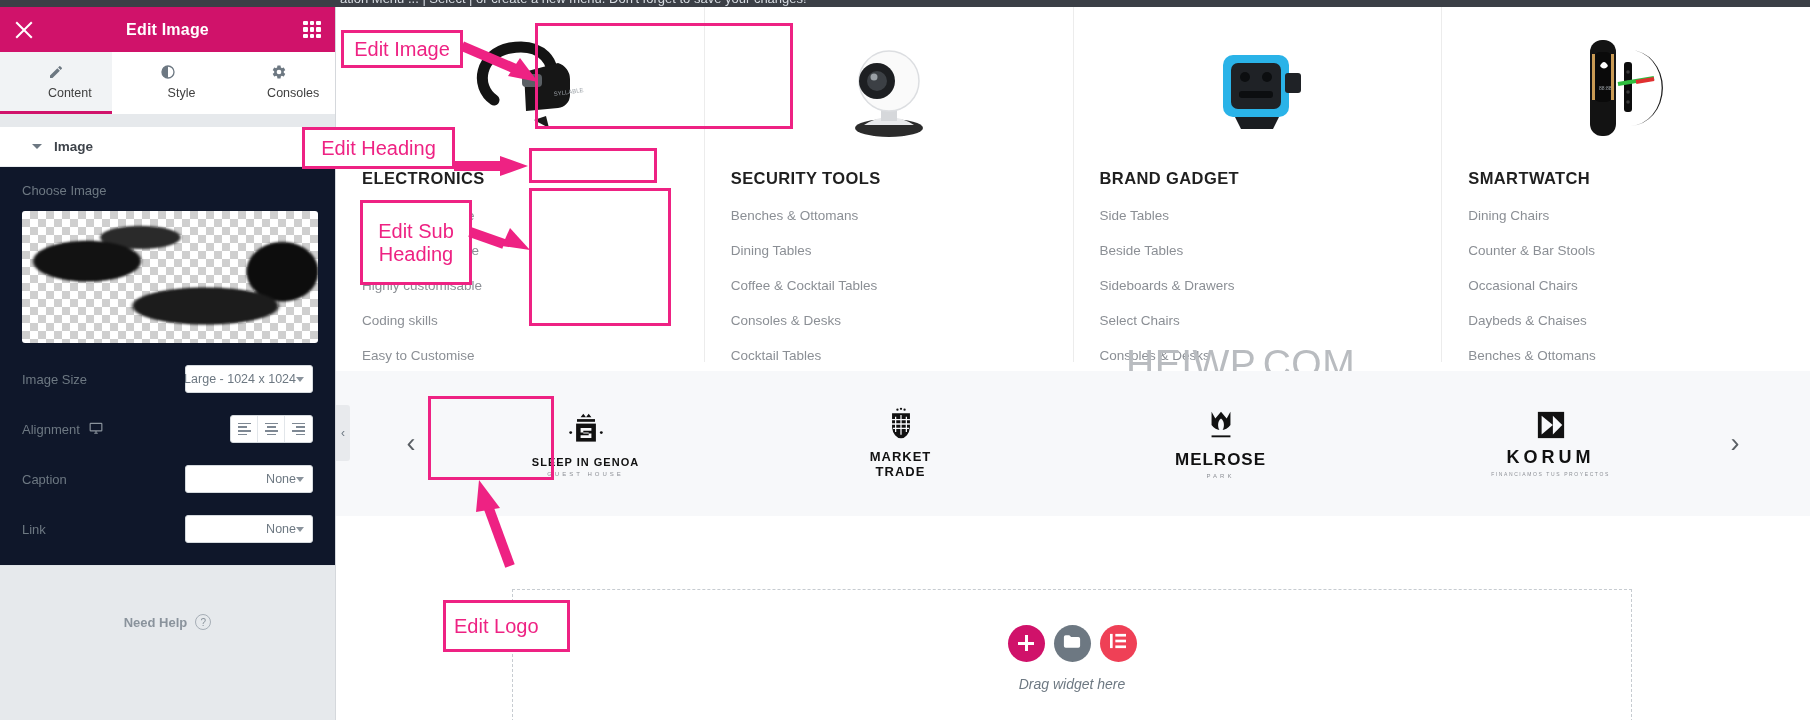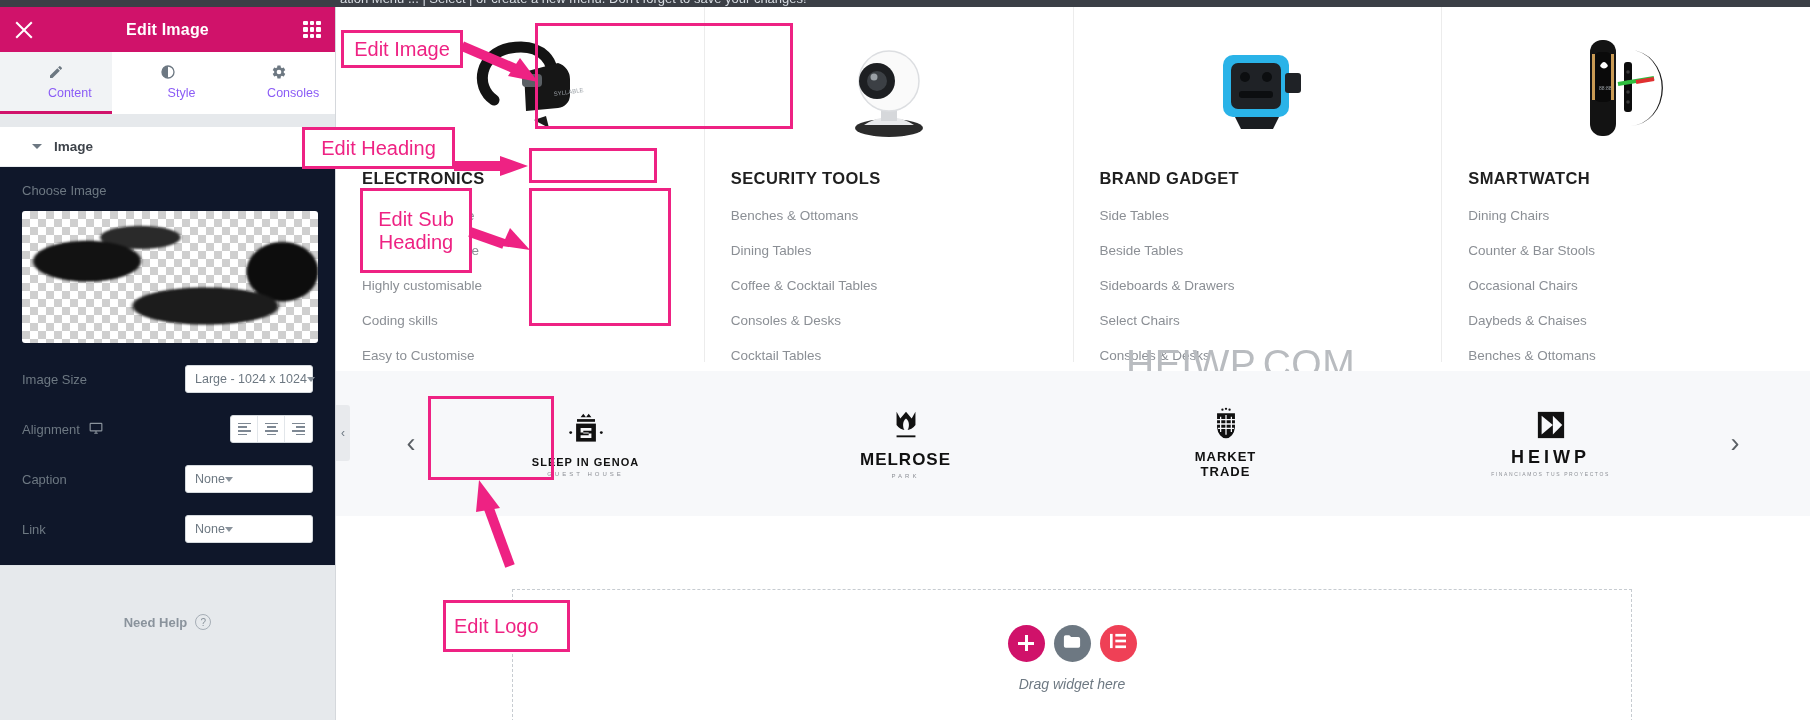--- a/index.html
+++ b/index.html
@@ -49,21 +49,21 @@
     gap: 2px; cursor: pointer;
   }
   .icon-grid i { background: #fff; display:block; border-radius:1px; }
 
   .tabs { display: flex; height: 62px; background: #fff; }
   .tab {
     flex: 1; display: flex; flex-direction: column; align-items: center;
     justify-content: center; gap: 5px; cursor: pointer;
     border-bottom: 3px solid transparent; position: relative;
   }
-  .tab .tlabel { font-size: 12.5px; color: #8b5cf6; margin-left: 28px; }
+  .tab .tlabel { font-size: 12.5px; color: #404040; margin-left: 28px; }
   .tab.active { background: #f1f3f5; border-bottom-color: #d0126a; }
   .tab .ticon { height: 17px; display:flex; align-items:center; color:#6d7882; }
   .tab .ticon svg { display:block; }
 
   .tabs-gap { height: 13px; background: #e6e9ec; }
 
   .section-head {
     background: #fff; height: 40px; display: flex; align-items: center;
     padding: 0 32px; gap: 12px; border-bottom: 1px solid #e9ecef;
     cursor: pointer;
@@ -89,21 +89,21 @@
       radial-gradient(ellipse 118px 30px at 62% 72%, #1c1c1c 0 60%, rgba(0,0,0,0) 64%),
       radial-gradient(ellipse 58px 48px at 88% 46%, #0d0d0d 0 60%, rgba(0,0,0,0) 64%),
       radial-gradient(ellipse 70px 20px at 40% 20%, #2a2a2a 0 55%, rgba(0,0,0,0) 60%);
     filter: blur(1px);
   }
 
   .row { display:flex; align-items:center; justify-content:space-between; margin-top: 22px; }
   .row .lbl { font-size: 13px; color:#6d7882; display:flex; align-items:center; gap:9px;text-align:center; }
   .select {
     width: 128px; height: 28px; border:1px solid #d5dade; border-radius:3px;
-    background:#fff; display:flex; align-items:center; justify-content:flex-start;
+    background:#fff; display:flex; align-items:center; justify-content:flex-end;
     padding: 0 8px 0 9px; cursor:pointer;
   }
   .select .sval { font-size:12.5px; color:#6d7882; white-space:nowrap; }
   .select .sarw { width:0;height:0;border-left:4px solid transparent;border-right:4px solid transparent;border-top:5px solid #8a939c; }
 
   .aligngrp { display:flex; border:1px solid #d5dade; border-radius:3px; overflow:hidden; background:#fff; }
   .aligngrp .ab { width:27px;height:26px; display:flex;align-items:center;justify-content:center; border-right:1px solid #e2e6ea; cursor:pointer; }
   .aligngrp .ab:last-child { border-right:0; }
   .abar { display:flex; flex-direction:column; gap:2px; }
   .abar span { height:1.6px; background:#7e8893; display:block; }
@@ -434,57 +434,57 @@
                 <rect x="11" y="14" width="22" height="20" fill="#111"></rect>
                 <path d="M16 19 h12 v3 h-9 v3 h9 v5 h-12 v-3 h9 v-3 h-9z" fill="#f7f8fa"></path>
                 <circle cx="5" cy="24" r="1.6" fill="#111"></circle>
                   <circle cx="39" cy="24" r="1.6" fill="#111"></circle>
               </svg>
             </div>
             <div class="logo-name" style="font-size:11px;margin-top:5px">SLEEP IN GENOA</div>
             <div class="logo-sub" style="font-size:6px">GUEST HOUSE</div>
           </div>
 
-          <div class="car-item" style="width:130px">
-            <div class="mark">
-              <svg width="34" height="34" viewBox="0 0 36 36">
-                <path d="M8 4 l4 7 l6 -7 l6 7 l4 -7 v14 a12 12 0 0 1 -20 0z" fill="#111"></path>
-                <path d="M18 11 a6 8 0 0 0 0 14 a6 8 0 0 0 0 -14z" fill="#f7f8fa"></path>
-                <rect x="8" y="29" width="20" height="2" fill="#111"></rect>
-              </svg>
-            </div>
-            <div class="logo-name" style="font-size:17px;margin-top:4px">MELROSE</div>
-            <div class="logo-sub" style="font-size:6px">PARK</div>
-          </div>
-
           <div class="car-item" style="width:120px">
             <div class="mark">
               <svg width="28" height="34" viewBox="0 0 30 38">
                 <circle cx="11" cy="3" r="1.3" fill="#111"></circle>
                   <circle cx="15" cy="2" r="1.3" fill="#111"></circle>
                   <circle cx="19" cy="3" r="1.3" fill="#111"></circle>
                 <path d="M5 7 h20 v16 a10 14 0 0 1 -10 12 a10 14 0 0 1 -10 -12z" fill="#111"></path>
                 <path d="M9 11 v17 M15 9 v22 M21 11 v17" stroke="#f7f8fa" stroke-width="1.4"></path>
                 <path d="M5 14 h20 M5 19 h20 M6 24 h18" stroke="#f7f8fa" stroke-width="1.4"></path>
               </svg>
             </div>
             <div class="logo-name" style="font-size:13px;margin-top:5px;white-space:pre-line;line-height:1.15">MARKET
 TRADE</div>
           </div>
 
+          <div class="car-item" style="width:130px">
+            <div class="mark">
+              <svg width="34" height="34" viewBox="0 0 36 36">
+                <path d="M8 4 l4 7 l6 -7 l6 7 l4 -7 v14 a12 12 0 0 1 -20 0z" fill="#111"></path>
+                <path d="M18 11 a6 8 0 0 0 0 14 a6 8 0 0 0 0 -14z" fill="#f7f8fa"></path>
+                <rect x="8" y="29" width="20" height="2" fill="#111"></rect>
+              </svg>
+            </div>
+            <div class="logo-name" style="font-size:17px;margin-top:4px">MELROSE</div>
+            <div class="logo-sub" style="font-size:6px">PARK</div>
+          </div>
+
 
           <div class="car-item" style="width:140px">
             <div class="mark">
               <svg width="30" height="30" viewBox="0 0 32 32">
                 <rect x="2" y="2" width="28" height="28" fill="#111"></rect>
                 <path d="M6 6 l12 10 l-12 10 z" fill="#f7f8fa"></path>
                 <path d="M18 6 l10 10 l-10 10 z" fill="#f7f8fa"></path>
               </svg>
             </div>
-            <div class="logo-name" style="font-size:18px;letter-spacing:4px;margin-top:3px">HEIWP</div>
+            <div class="logo-name" style="font-size:18px;letter-spacing:4px;margin-top:3px">KORUM</div>
             <div class="logo-sub" style="font-size:5px;letter-spacing:1.6px">FINANCIAMOS TUS PROYECTOS</div>
           </div>
 
         </div>
         <div class="car-arrow">›</div>
       </div>
     </div>
 
     <div class="rail-handle">‹</div>
 
@@ -521,21 +521,21 @@
   <div class="hl" style="left:529px; top:148px; width:128px; height:35px;"></div>
   <div class="hl" style="left:529px; top:188px; width:142px; height:138px;"></div>
   <div class="hl" style="left:428px; top:396px; width:126px; height:84px;"></div>
 
   <div class="callout" style="left:341px; top:30px; width:122px; height:38px;">
     <span>Edit Image</span>
   </div>
   <div class="callout" style="left:302px; top:127px; width:153px; height:42px;">
     <span>Edit Heading</span>
   </div>
-  <div class="callout" style="left:360px; top:188px; width:112px; height:85px; white-space:pre-line;">
+  <div class="callout" style="left:360px; top:200px; width:112px; height:85px; white-space:pre-line;">
     <span>Edit Sub
 Heading</span>
   </div>
   <div class="callout" style="left:443px; top:561px; width:127px; height:52px; justify-content:flex-start;margin-top:39px;">
     <span>Edit Logo</span>
   </div>
 
   <svg class="arrow-svg" style="left:460px; top:38px; width:90px; height:48px;">
     <path d="M2 8 L58 32" stroke="#ee2283" stroke-width="10"></path>
     <path d="M78 44 L48 38 L60 20 Z" fill="#ee2283"></path>

